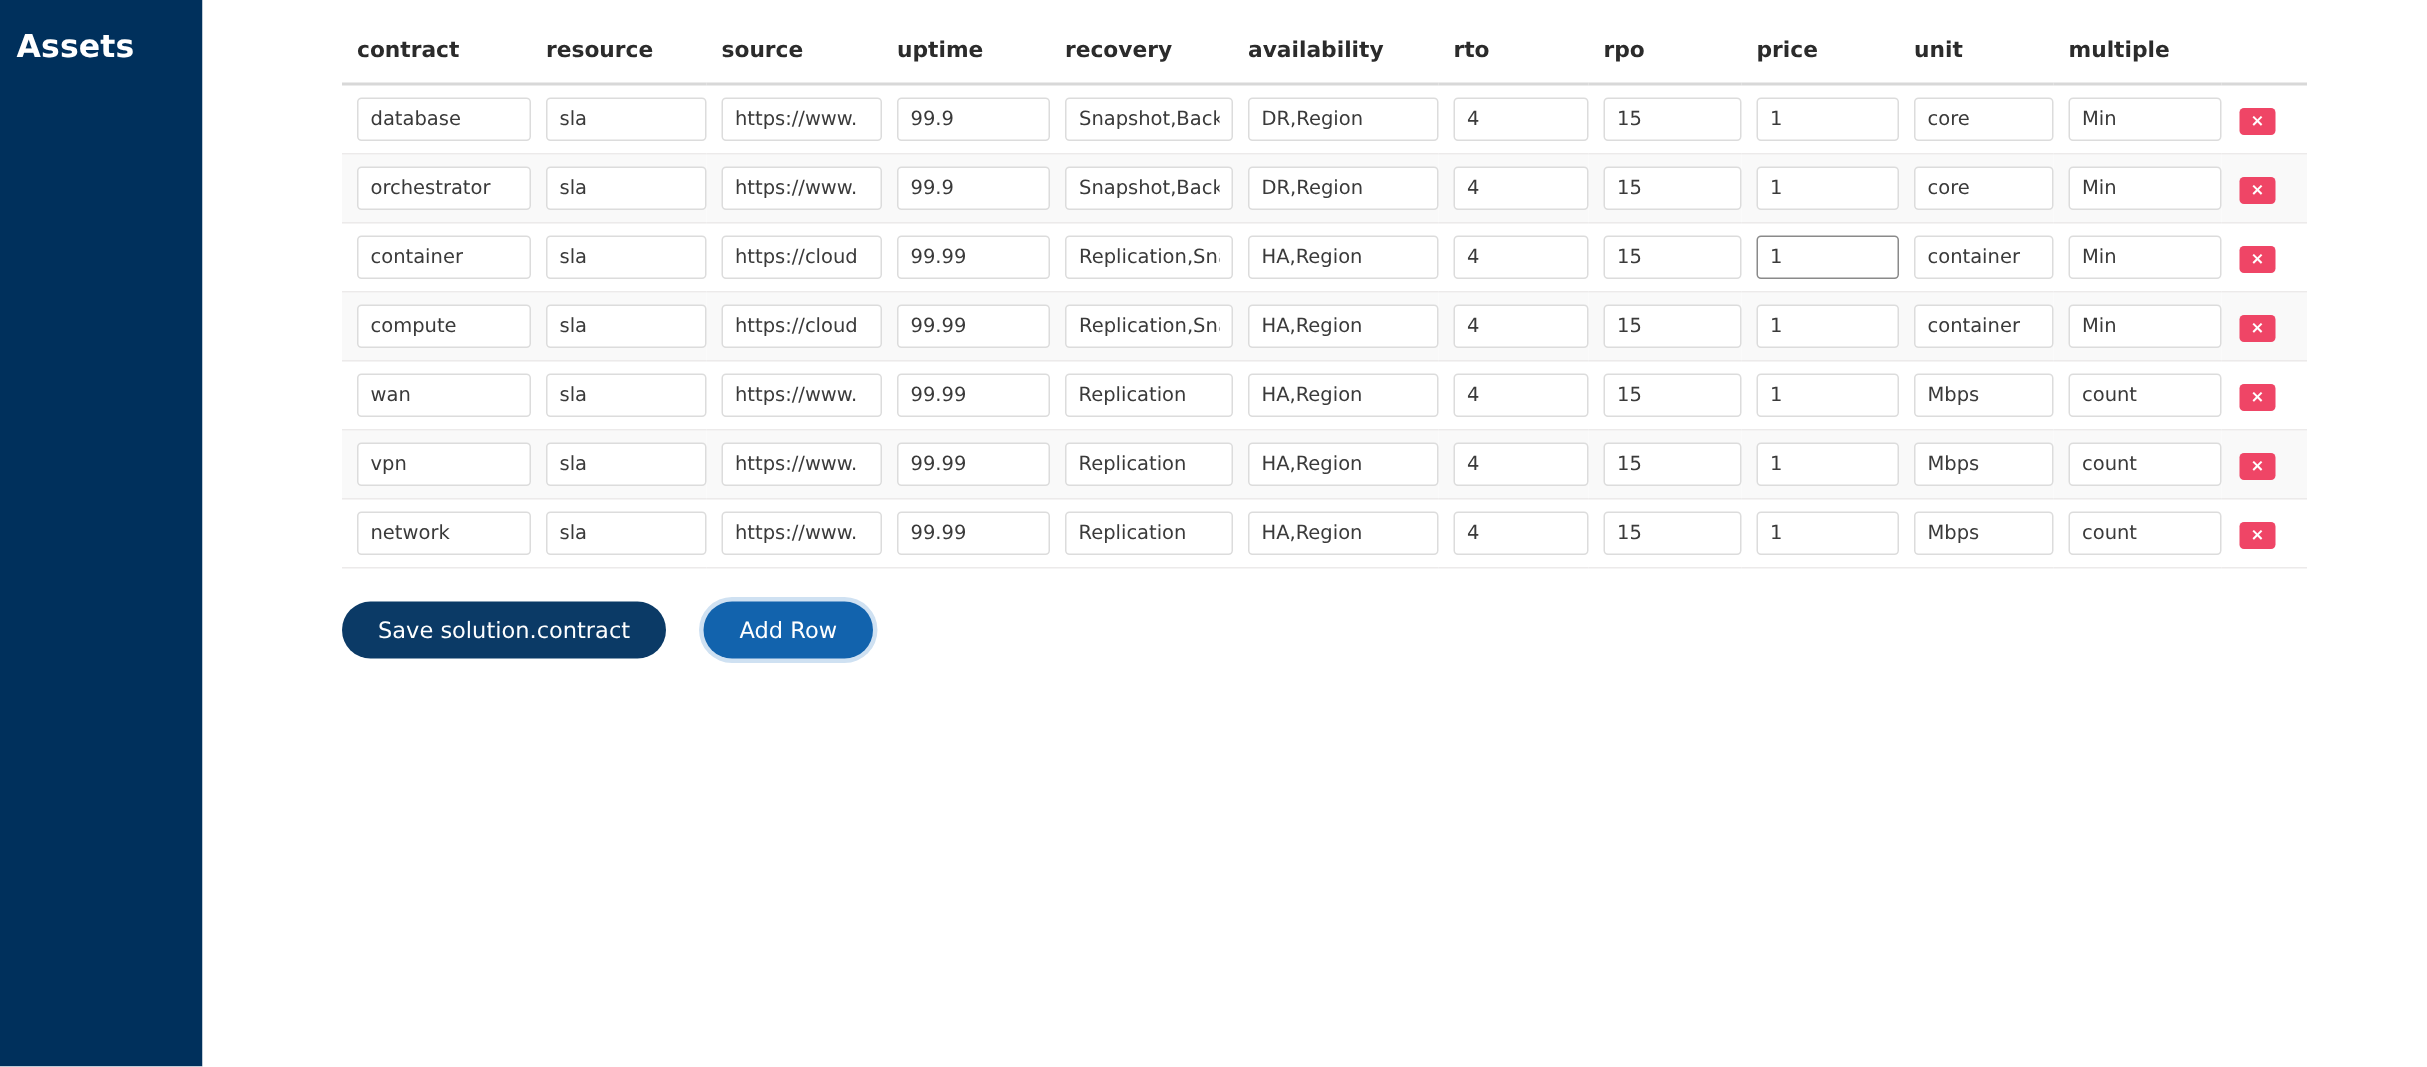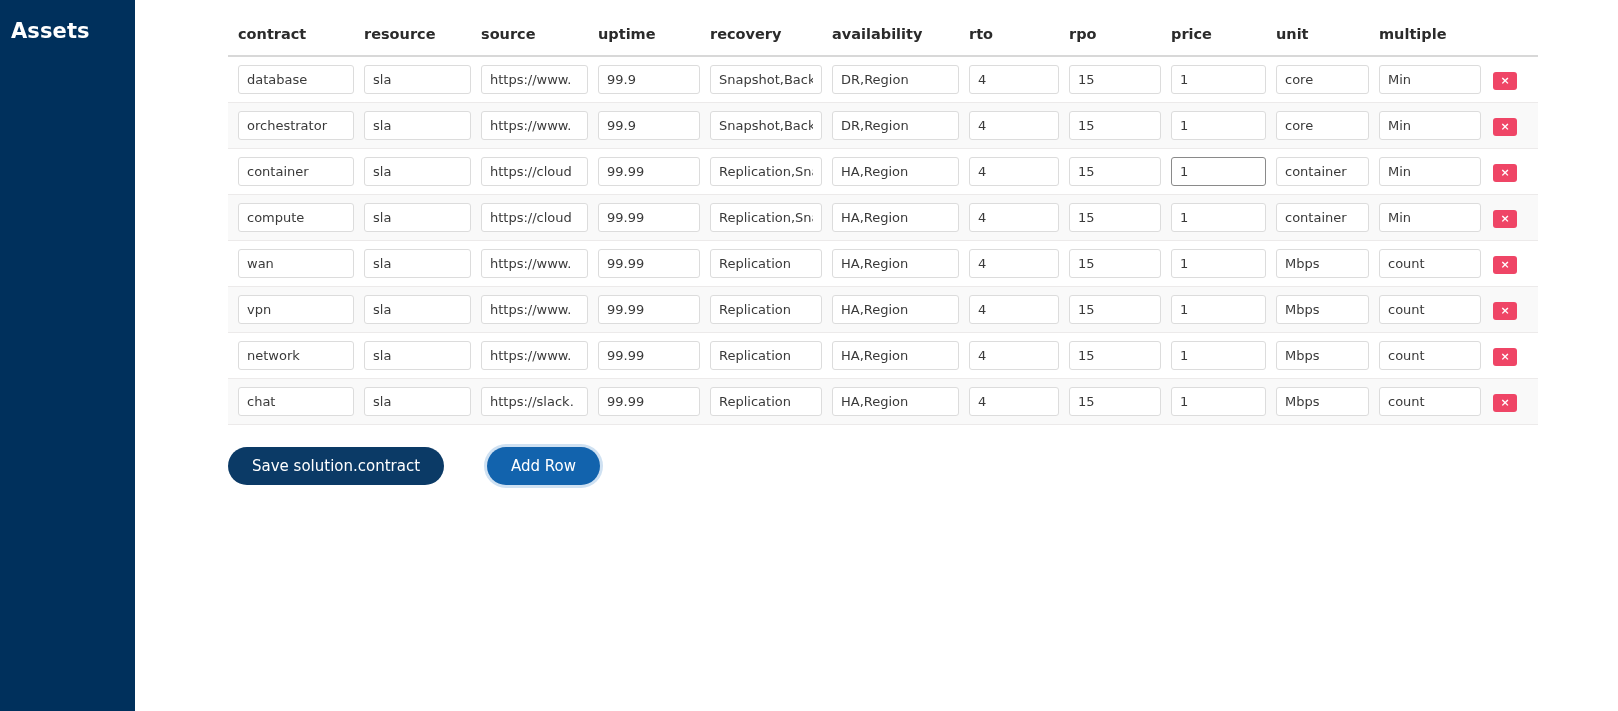--- a/index.html
+++ b/index.html
@@ -150,21 +150,21 @@
     cursor: pointer;
     padding: 0;
     font-family: "DejaVu Sans", "Liberation Sans", sans-serif;
   }
 
   .footer-actions {
     margin-left: 93px;
     margin-top: 22px;
     display: flex;
     align-items: center;
-    gap: 43px;
+    gap: 25px;
   }
   .btn {
     border: none;
     border-radius: 22px;
     color: #ffffff;
     font-family: "DejaVu Sans", "Liberation Sans", sans-serif;
     font-size: 15px;
     cursor: pointer;
     padding: 0 24px;
     height: 38px;
@@ -314,34 +314,20 @@
               <td><input type="text" class="cell-input" value="99.99" style=""></td>
               <td><input type="text" class="cell-input" value="Replication" style=""></td>
               <td><input type="text" class="cell-input" value="HA,Region" style=""></td>
               <td><input type="text" class="cell-input" value="4" style=""></td>
               <td><input type="text" class="cell-input" value="15" style=""></td>
               <td><input type="text" class="cell-input" value="1" style=""></td>
               <td><input type="text" class="cell-input" value="Mbps" style=""></td>
               <td><input type="text" class="cell-input" value="count" style=""></td>
               <td class="action-cell"><button class="delete-btn">×</button></td>
             </tr>
-            <tr>
-              <td><input type="text" class="cell-input" value="chat" style=""></td>
-              <td><input type="text" class="cell-input" value="sla" style=""></td>
-              <td><input type="text" class="cell-input" value="https://slack." style=""></td>
-              <td><input type="text" class="cell-input" value="99.99" style=""></td>
-              <td><input type="text" class="cell-input" value="Replication" style=""></td>
-              <td><input type="text" class="cell-input" value="HA,Region" style=""></td>
-              <td><input type="text" class="cell-input" value="4" style=""></td>
-              <td><input type="text" class="cell-input" value="15" style=""></td>
-              <td><input type="text" class="cell-input" value="1" style=""></td>
-              <td><input type="text" class="cell-input" value="Mbps" style=""></td>
-              <td><input type="text" class="cell-input" value="count" style=""></td>
-              <td class="action-cell"><button class="delete-btn">×</button></td>
-            </tr>
           </tbody>
       </table>
     </div>
 
     <div class="footer-actions">
       <button class="btn btn-save">Save solution.contract</button>
       <button class="btn btn-add">Add Row</button>
     </div>
   </main>
 

